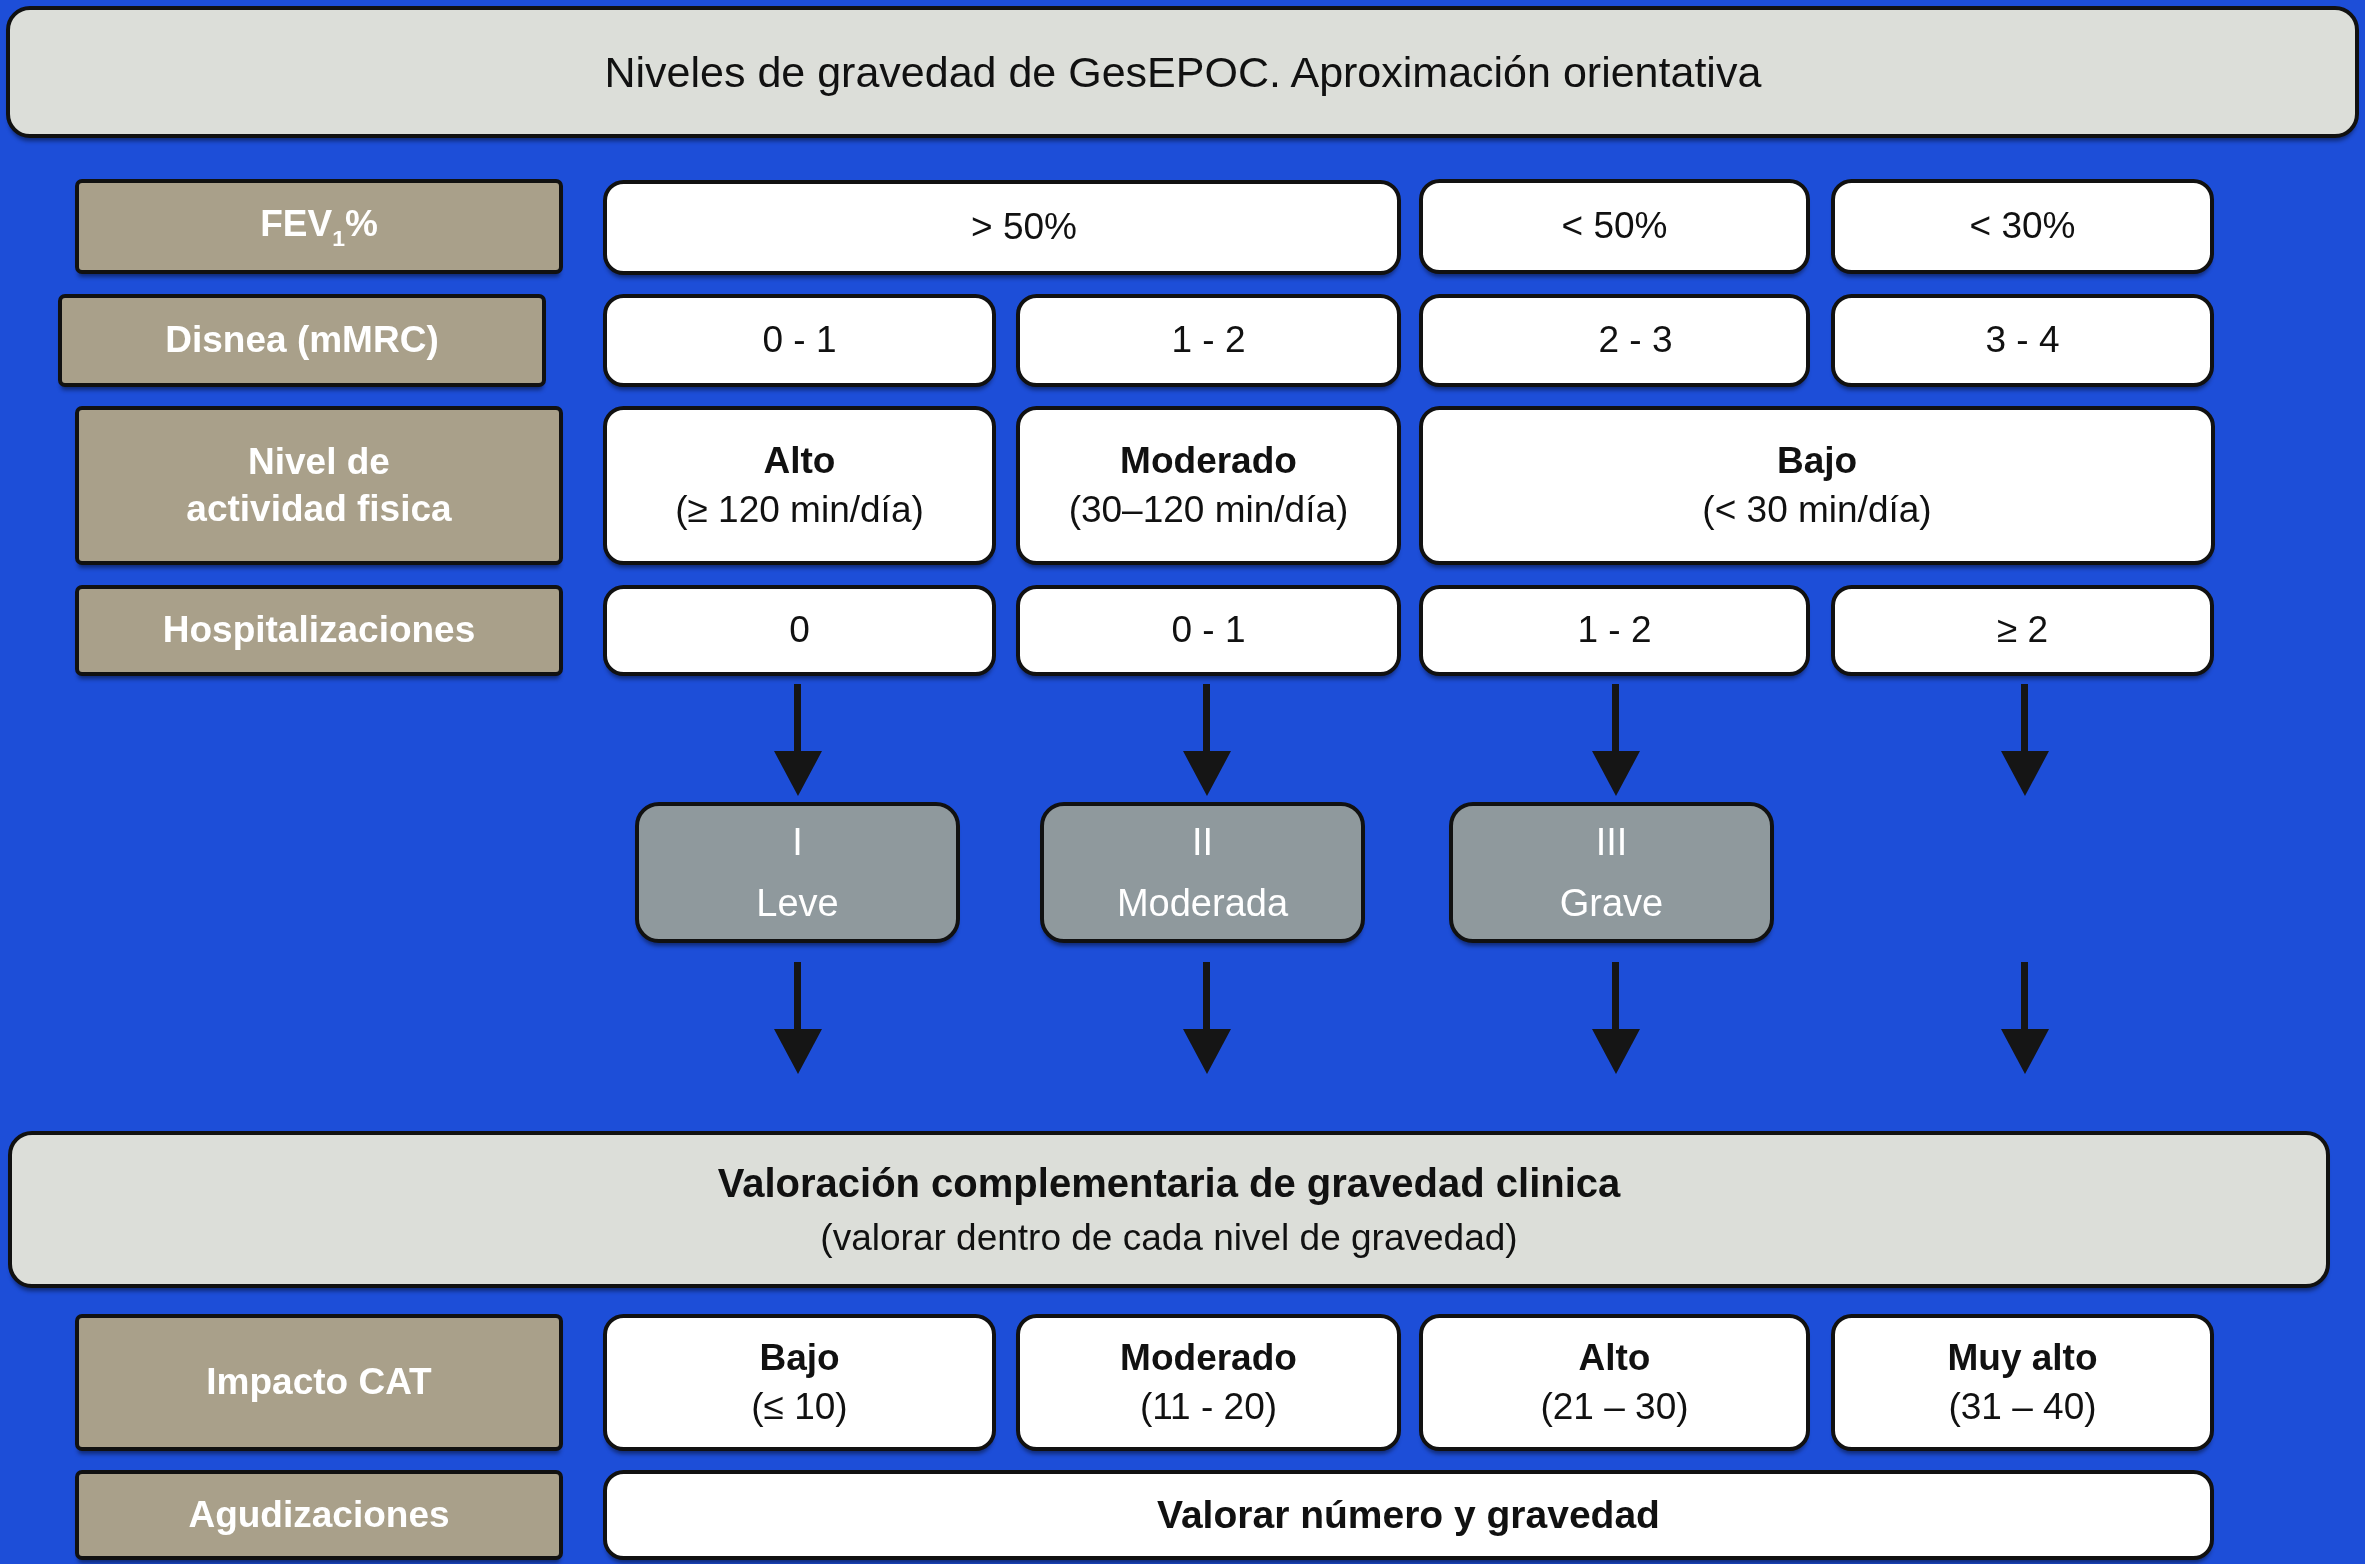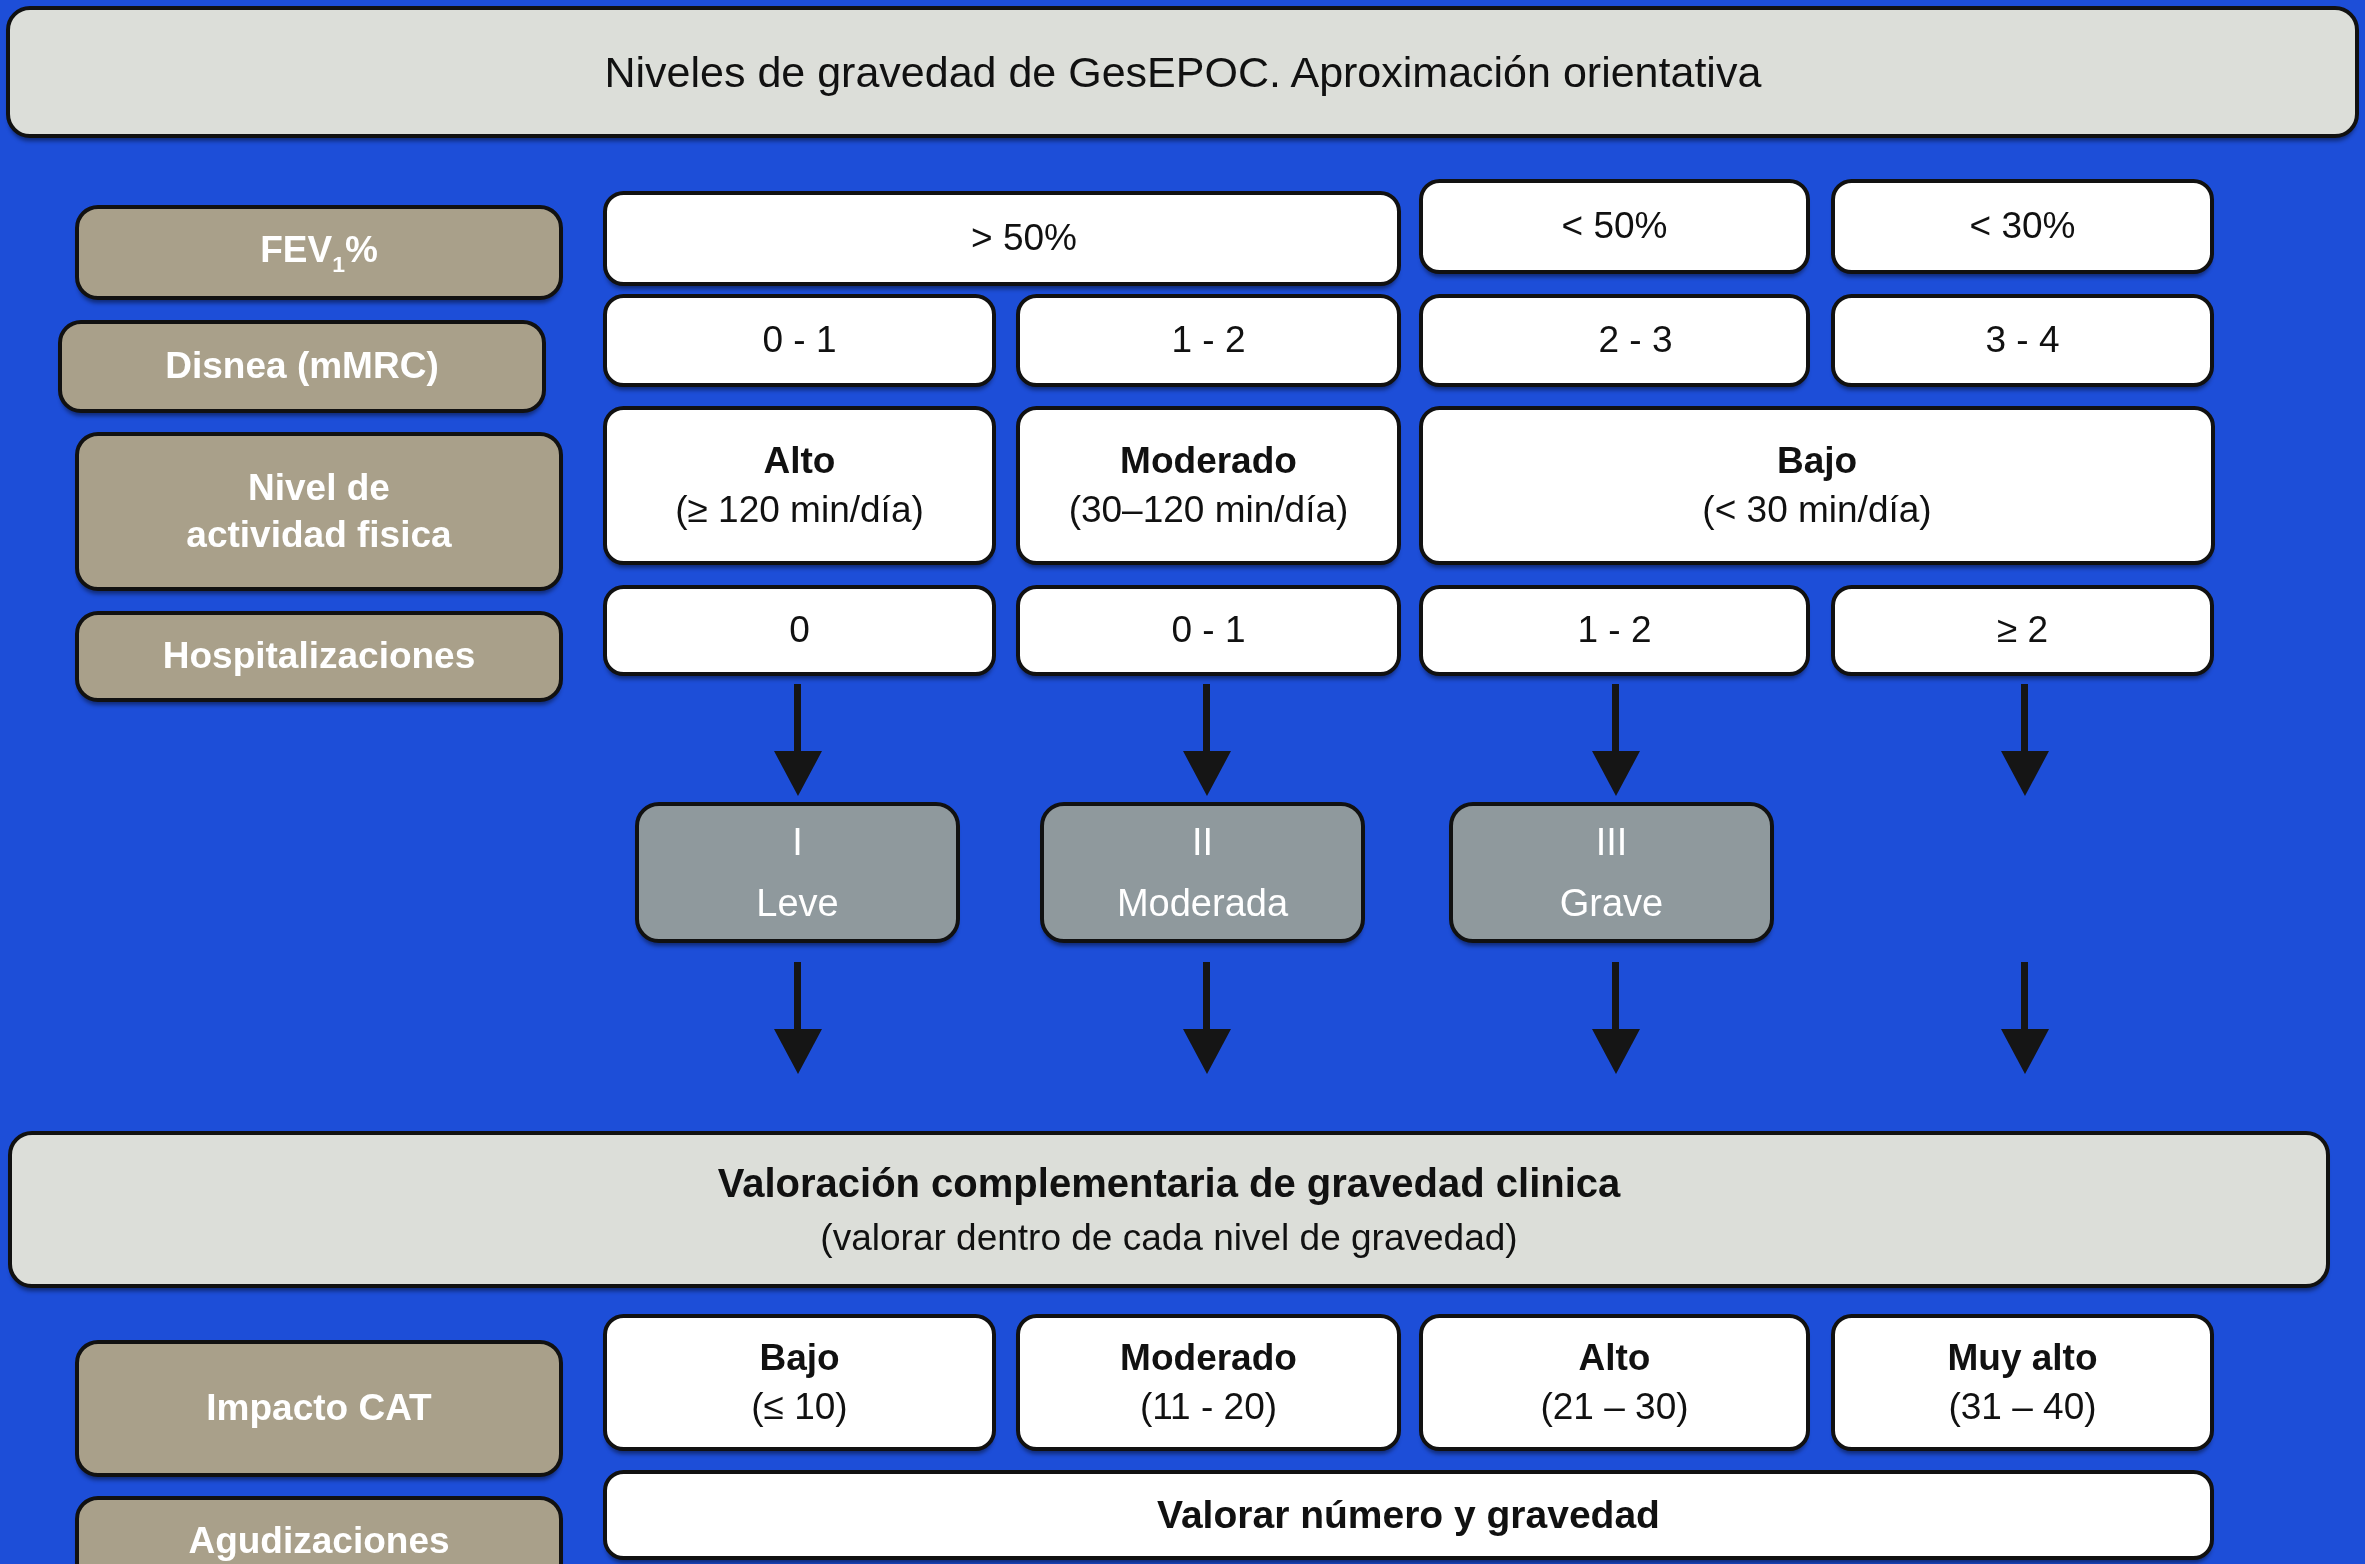--- a/index.html
+++ b/index.html
@@ -25,23 +25,22 @@
   .banner{
     background:#dcded9;
     border-radius:24px;
     font-size:43px;
   }
   .labelbox{
     background:#a9a08a;
     color:#ffffff;
     font-weight:bold;
     font-size:37px;
-    border-radius:23px;
+    border-radius:7px;
     line-height:1.25;
-    margin-top:26px;
   }
   .cell{ font-size:37px; line-height:1.3; }
   .cell .b{ font-weight:bold; font-size:37px; }
   .severity{
     background:#8f999d;
     color:#ffffff;
     font-size:38px;
     line-height:1.6;
     border-radius:24px;
     font-weight:normal;
@@ -69,21 +68,21 @@
 <div class="diagram">
 
   <div class="box banner" style="top:6.4px;left:6.4px;width:2353px;height:132px;">
     <span>Niveles de gravedad de GesEPOC. Aproximación orientativa</span>
   </div>
 
   <div class="row" style="top:179px;height:95px;">
     <div class="box labelbox" style="top:0;left:75px;width:488px;height:95px;">
       <span><span>FEV</span><span class="sub1">1</span><span>%</span></span>
     </div>
-    <div class="box cell" style="top:12px;left:603px;width:798px;height:95px;padding-left:44px;">&gt; 50%</div>
+    <div class="box cell" style="top:1px;left:603px;width:798px;height:95px;padding-left:44px;">&gt; 50%</div>
     <div class="box cell" style="top:0;left:1419px;width:391px;height:95px;">&lt; 50%</div>
     <div class="box cell" style="top:0;left:1831px;width:383px;height:95px;">&lt; 30%</div>
   </div>
 
   <div class="row" style="top:294px;height:93px;">
     <div class="box labelbox" style="top:0;left:58px;width:488px;height:93px;">Disnea (mMRC)</div>
     <div class="box cell" style="top:0;left:603px;width:393px;height:93px;">0 - 1</div>
     <div class="box cell" style="top:0;left:1016px;width:385px;height:93px;">1 - 2</div>
     <div class="box cell" style="top:0;left:1419px;width:391px;height:93px;padding-left:42px;">2 - 3</div>
     <div class="box cell" style="top:0;left:1831px;width:383px;height:93px;">3 - 4</div>

